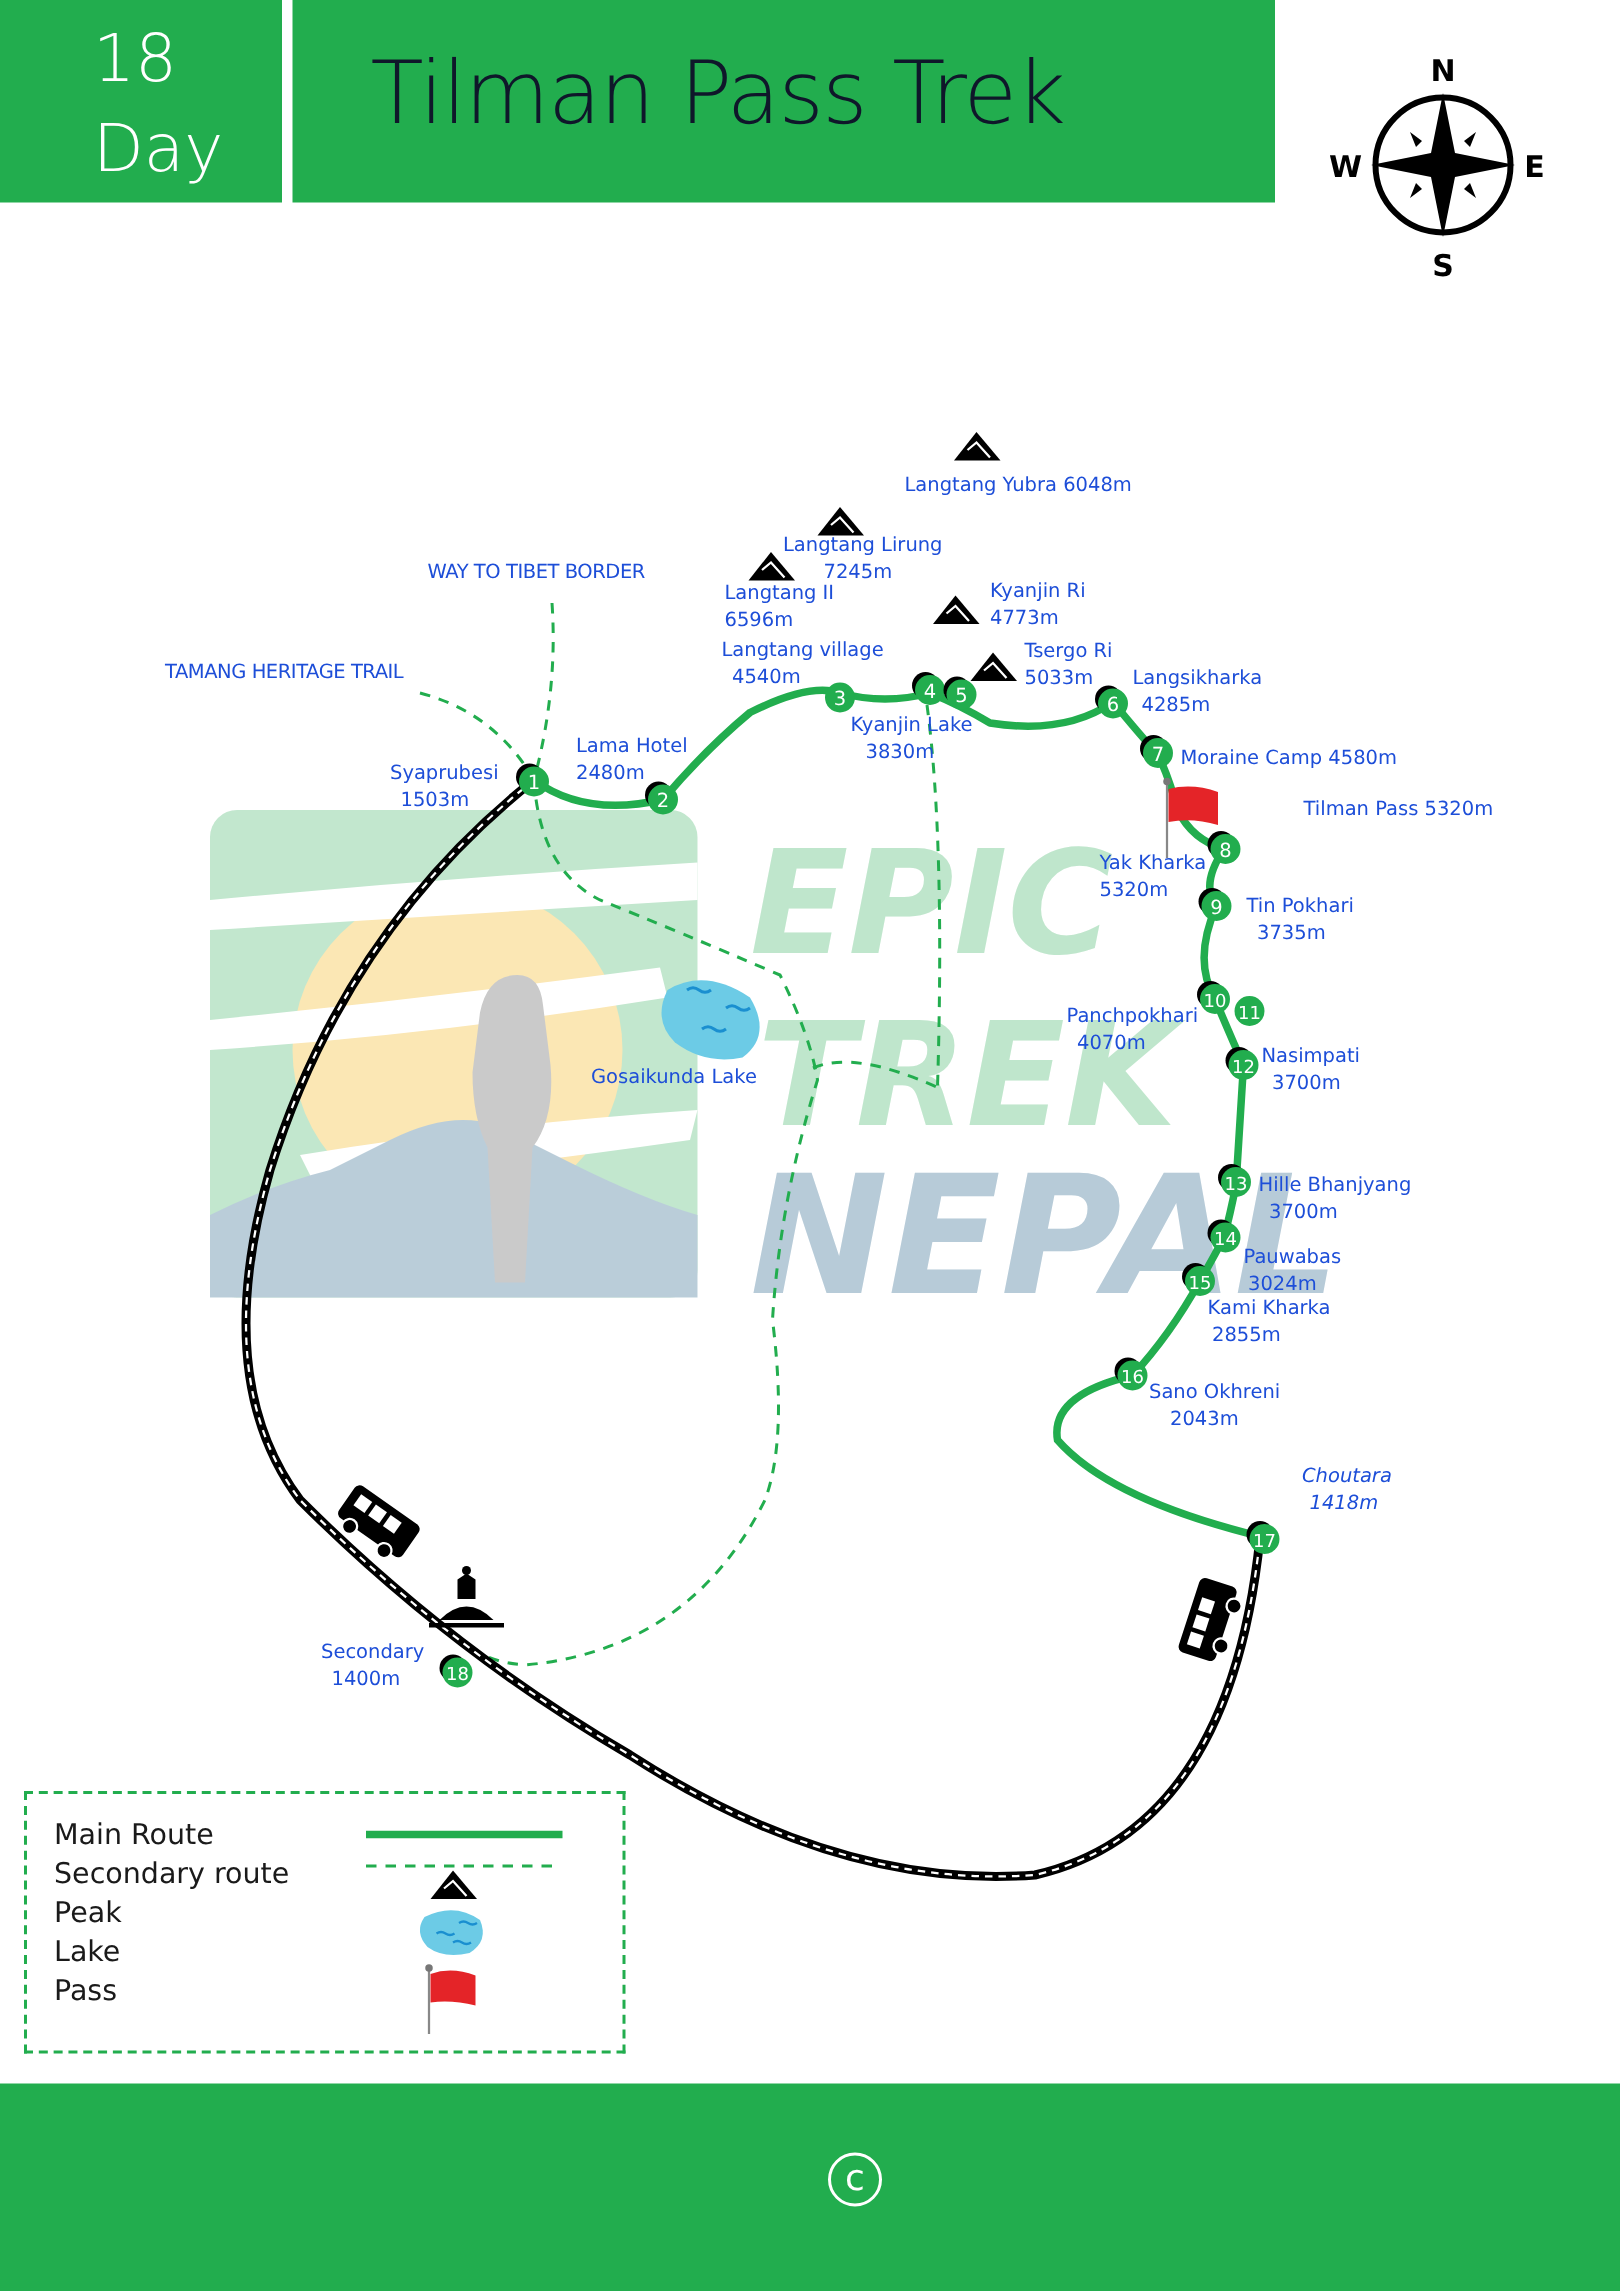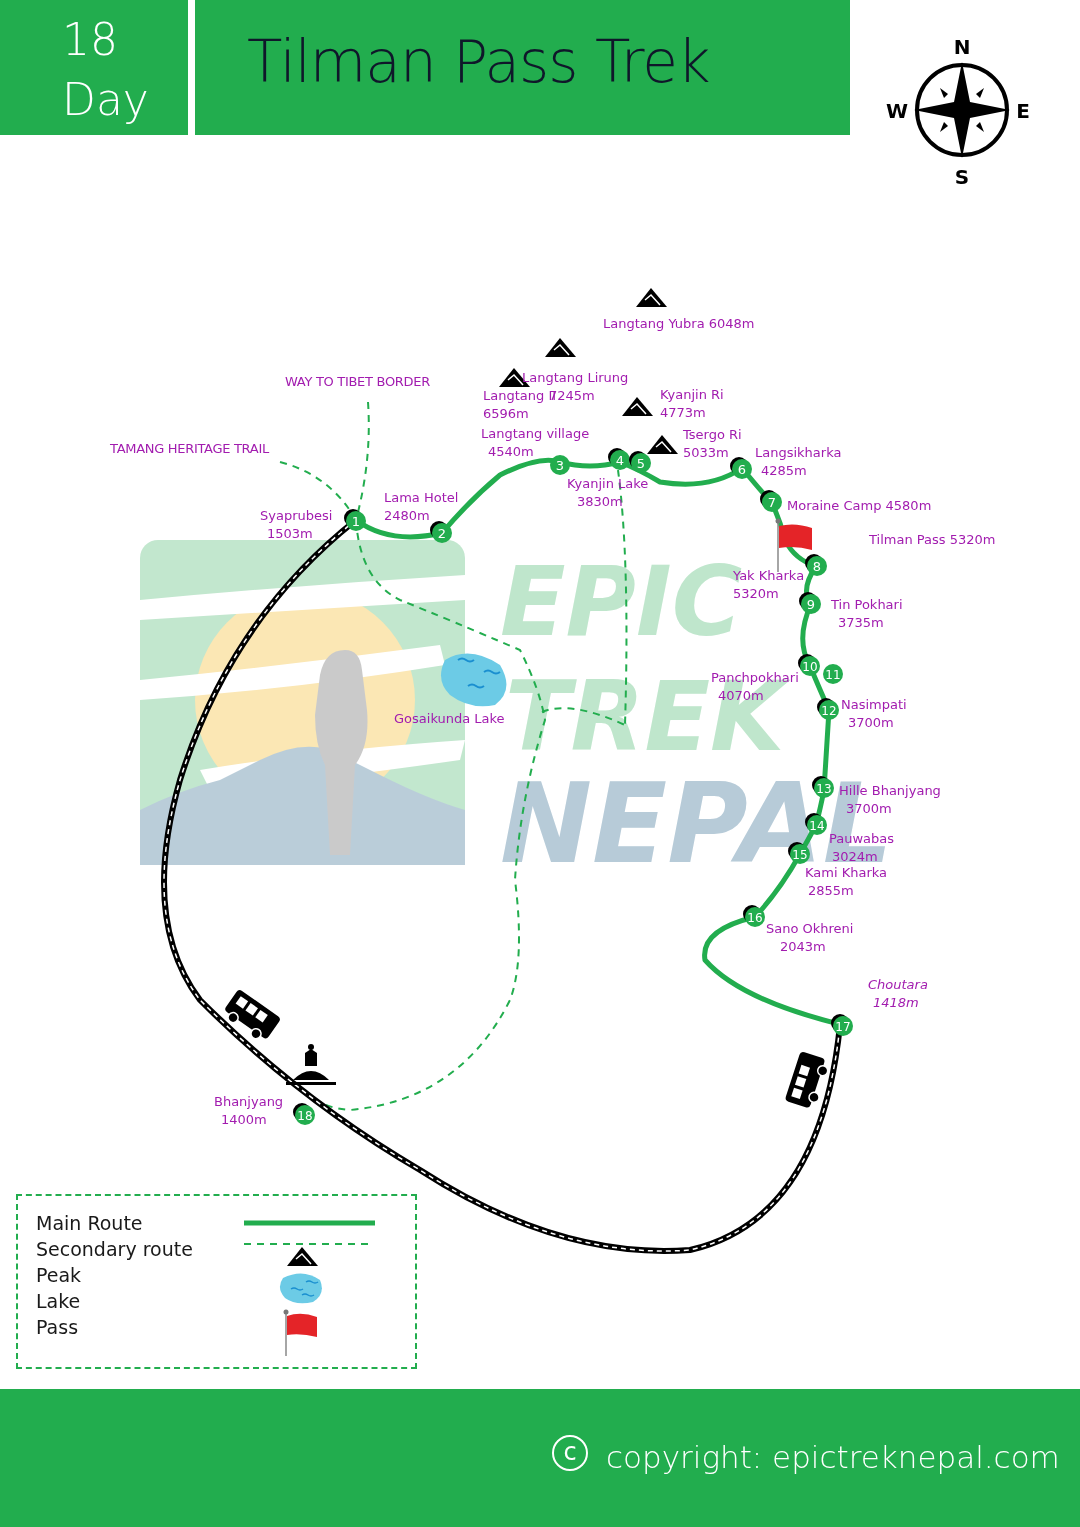--- a/index.html
+++ b/index.html
@@ -5,21 +5,21 @@
   html, body { margin:0; padding:0; }
   body { width:1080px; height:1527px; position:relative; background:#ffffff; overflow:hidden;
          font-family:"DejaVu Sans", "Liberation Sans", sans-serif; color:#1a1a1a; }
   .header-days { position:absolute; left:0; top:0; width:188px; height:135px; background:#22ad4e; }
   .header-days .num { position:absolute; left:62px; top:14px; color:#fff; font-size:44px; line-height:52px; font-weight:300; }
   .header-days .day { position:absolute; left:62px; top:74px; color:#fff; font-size:44px; line-height:52px; font-weight:300; }
   .header-title { position:absolute; left:195px; top:0; width:655px; height:135px; background:#22ad4e; }
   .header-title .t { position:absolute; left:52px; top:28px; color:#0f172a; font-size:58px; letter-spacing:-1px; font-weight:300; }
   .compass { position:absolute; left:880px; top:30px; width:165px; height:165px; }
   .map { position:absolute; left:0; top:0; width:1080px; height:1527px; }
-  .lbl { position:absolute; font-size:13px; line-height:18px; color:#a21caf; white-space:nowrap; }
+  .lbl { position:absolute; font-size:13px; line-height:18px; color:#1d4ed8; white-space:nowrap; }
   .lbl.caps { font-size:13px; letter-spacing:-0.3px; }
   .legend { position:absolute; left:16px; top:1194px; width:401px; height:175px; border:2px dashed #22ad4e; box-sizing:border-box; }
   .legend .item { position:absolute; left:18px; font-size:19px; line-height:26px; color:#1a1a1a; }
   .footer { position:absolute; left:0; top:1389px; width:1080px; height:138px; background:#22ad4e; }
   .footer .copy-icon { position:absolute; left:552px; top:46px; width:36px; height:36px; border:2px solid #fff; border-radius:50%; box-sizing:border-box;
                        color:#fff; font-size:24px; line-height:30px; text-align:center; }
   .footer .copy-text { position:absolute; left:606px; top:50px; color:#fff; font-size:31px; line-height:36px; font-weight:300; }
   .watermark-text { font-family:"DejaVu Sans", sans-serif; font-weight:bold; font-style:italic; }
 </style>
 </head>
@@ -228,21 +228,21 @@
         <text x="305" y="1120" text-anchor="middle" fill="#fff" font-size="12" font-family="DejaVu Sans, sans-serif">18</text>
       </g>
     </g>
 </svg>
 
 <div class="lbl caps" style="left:285px;top:373px;">WAY TO TIBET BORDER</div>
 <div class="lbl caps" style="left:110px;top:440px;">TAMANG HERITAGE TRAIL</div>
 <div class="lbl" style="left:394px;top:710px;">Gosaikunda Lake</div>
 
 <div class="lbl" style="left:603px;top:315px;">Langtang Yubra 6048m</div>
-<div class="lbl" style="left:522px;top:355px;margin-top:14px;"><span>Langtang Lirung</span><br><span style="padding-left:27px">7245m</span></div>
+<div class="lbl" style="left:522px;top:355px;"><span>Langtang Lirung</span><br><span style="padding-left:27px">7245m</span></div>
 <div class="lbl" style="left:483px;top:387px;"><span>Langtang II</span><br><span>6596m</span></div>
 <div class="lbl" style="left:660px;top:386px;"><span>Kyanjin Ri</span><br><span>4773m</span></div>
 <div class="lbl" style="left:683px;top:426px;"><span>Tsergo Ri</span><br><span>5033m</span></div>
 
 <div class="lbl" style="left:821px;top:531px;margin-left:48px;">Tilman Pass 5320m</div>
 
 <div class="lbl" style="left:260px;top:507px;"><span>Syaprubesi</span><br><span style="padding-left:7px">1503m</span></div>
 <div class="lbl" style="left:384px;top:489px;"><span>Lama Hotel</span><br><span>2480m</span></div>
 <div class="lbl" style="left:481px;top:425px;"><span>Langtang village</span><br><span style="padding-left:7px">4540m</span></div>
 <div class="lbl" style="left:567px;top:475px;"><span>Kyanjin Lake</span><br><span style="padding-left:10px">3830m</span></div>
@@ -250,21 +250,21 @@
 <div class="lbl" style="left:787px;top:497px;">Moraine Camp 4580m</div>
 <div class="lbl" style="left:733px;top:567px;"><span>Yak Kharka</span><br><span>5320m</span></div>
 <div class="lbl" style="left:831px;top:596px;"><span>Tin Pokhari</span><br><span style="padding-left:7px">3735m</span></div>
 <div class="lbl" style="left:711px;top:669px;"><span>Panchpokhari</span><br><span style="padding-left:7px">4070m</span></div>
 <div class="lbl" style="left:841px;top:696px;"><span>Nasimpati</span><br><span style="padding-left:7px">3700m</span></div>
 <div class="lbl" style="left:839px;top:782px;"><span>Hille Bhanjyang</span><br><span style="padding-left:7px">3700m</span></div>
 <div class="lbl" style="left:829px;top:830px;"><span>Pauwabas</span><br><span style="padding-left:3px">3024m</span></div>
 <div class="lbl" style="left:805px;top:864px;"><span>Kami Kharka</span><br><span style="padding-left:3px">2855m</span></div>
 <div class="lbl" style="left:766px;top:920px;"><span>Sano Okhreni</span><br><span style="padding-left:14px">2043m</span></div>
 <div class="lbl" style="left:868px;top:976px;font-style:italic;"><span>Choutara</span><br><span style="padding-left:5px">1418m</span></div>
-<div class="lbl" style="left:214px;top:1093px;"><span>Bhanjyang</span><br><span style="padding-left:7px">1400m</span></div>
+<div class="lbl" style="left:214px;top:1093px;"><span>Secondary</span><br><span style="padding-left:7px">1400m</span></div>
 
 <div class="legend">
   <div class="item" style="top:14px;">Main Route</div>
   <div class="item" style="top:40px;">Secondary route</div>
   <div class="item" style="top:66px;">Peak</div>
   <div class="item" style="top:92px;">Lake</div>
   <div class="item" style="top:118px;">Pass</div>
   <svg style="position:absolute;left:0;top:0;" width="401" height="175">
     <line x1="226" y1="27" x2="357" y2="27" stroke="#22ad4e" stroke-width="5"></line>
     <line x1="226" y1="48" x2="350" y2="48" stroke="#22ad4e" stroke-width="2" stroke-dasharray="7,6"></line>
@@ -281,14 +281,13 @@
     <g>
         <line x1="268" y1="116" x2="268" y2="160" stroke="#888" stroke-width="1.5"></line>
         <circle cx="268" cy="116" r="2.5" fill="#777"></circle>
         <path d="M269,120 Q283,115 299,121 L299,141 Q283,137 269,139 Z" fill="#e42428"></path>
       </g>
   </svg>
 </div>
 
 <div class="footer">
   <div class="copy-icon">c</div>
-  <div class="copy-text">copyright: epictreknepal.com</div>
 </div>
 
 </body></html>

